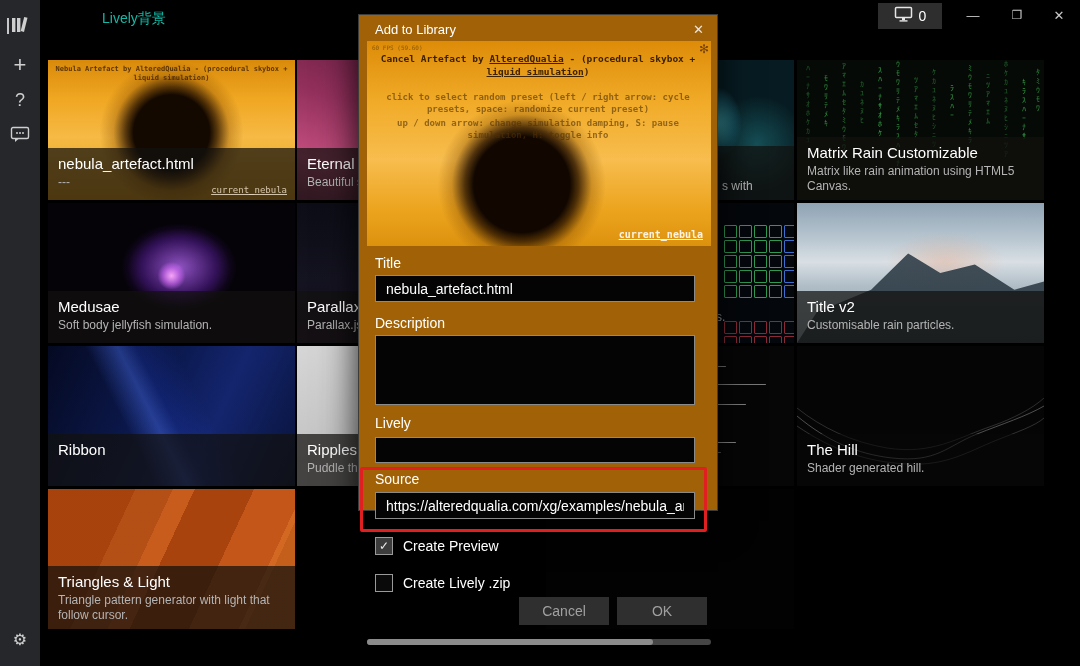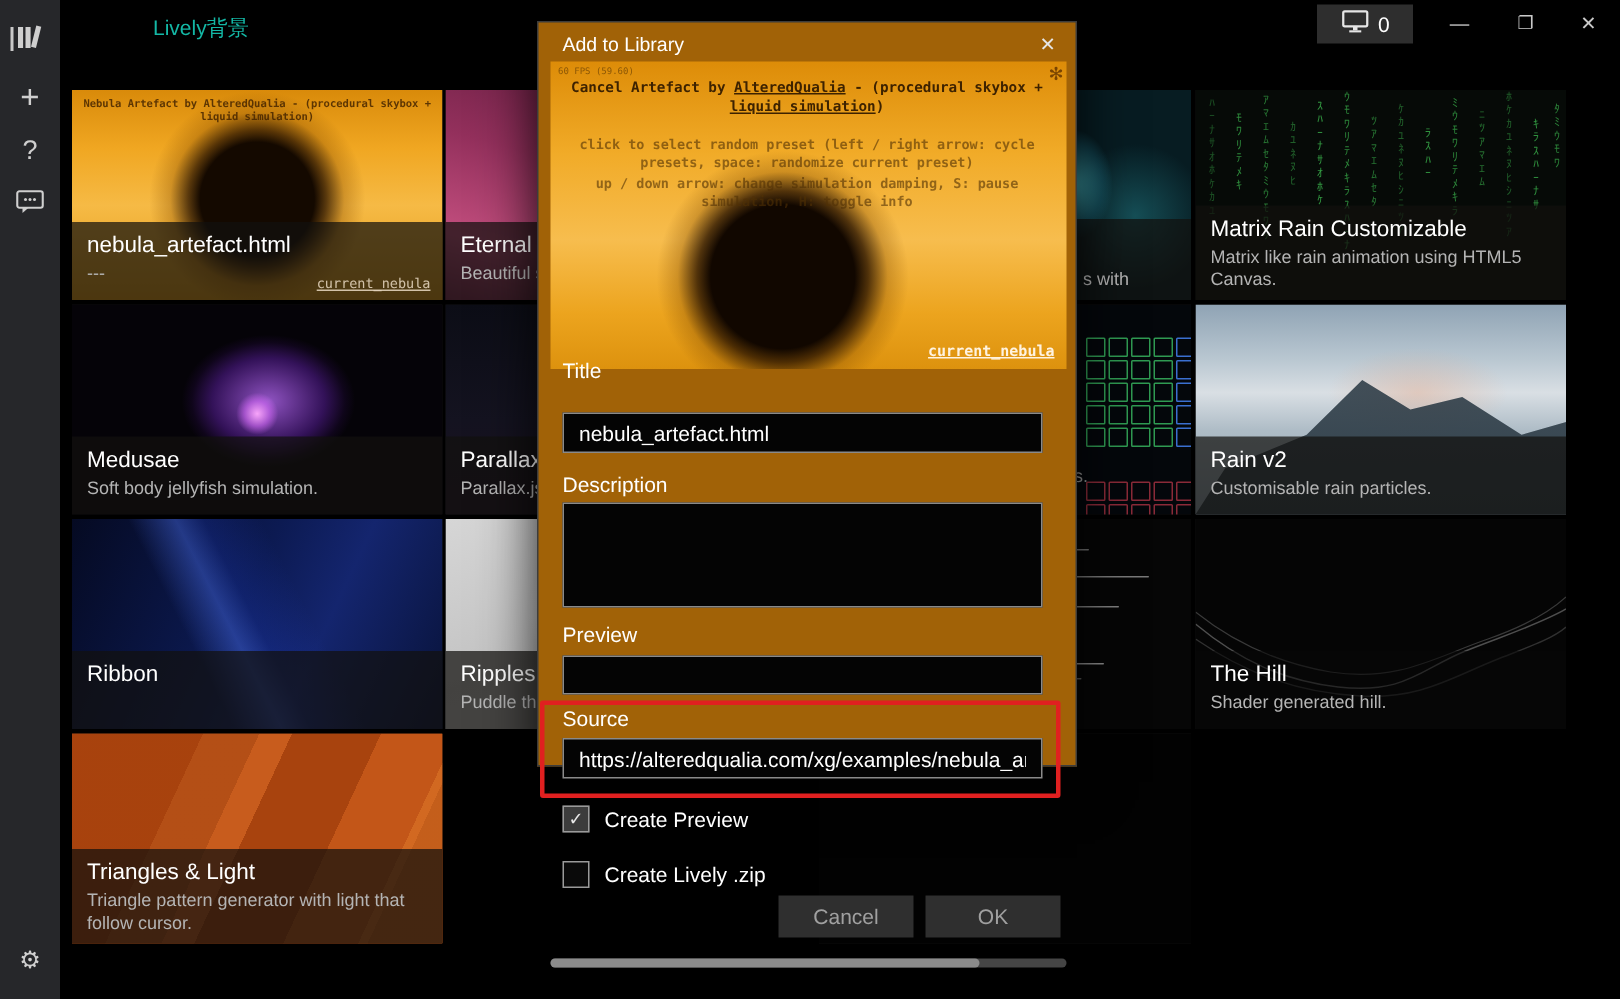--- a/index.html
+++ b/index.html
@@ -423,21 +423,21 @@
   <div class="overlay">
     <div class="t-title">Matrix Rain Customizable</div>
     <div class="t-desc">Matrix like rain animation using HTML5 Canvas.</div>
   </div>
 </div>
 <div class="tile" style="left:797px; top:203px;">
   <div class="art art-rain">
       <div class="mountain"></div>
     </div>
   <div class="overlay">
-    <div class="t-title">Rain v2</div>
+    <div class="t-title">Title v2</div>
     <div class="t-desc">Customisable rain particles.</div>
   </div>
 </div>
 <div class="tile" style="left:797px; top:346px;">
   <div class="art art-hill">
     <svg width="247" height="140" viewBox="0 0 247 140">
       <path d="M0,70 C30,95 60,108 95,112 C140,117 150,100 180,88 C205,78 230,70 247,60" fill="none" stroke="#8a8a8a" stroke-width="1" opacity="0.55"></path>
       <path d="M0,80 C35,104 70,116 110,118 C150,120 170,106 200,94 C220,86 238,80 247,72" fill="none" stroke="#707070" stroke-width="1" opacity="0.4"></path>
       <path d="M0,62 C25,82 55,96 90,102 C135,109 160,92 195,80 C215,73 235,63 247,52" fill="none" stroke="#9a9a9a" stroke-width="0.8" opacity="0.35"></path>
     </svg>
@@ -454,27 +454,27 @@
 
   <div id="preview">
     <div class="fps">60 FPS (59.60)</div>
     <div class="head"><span>Cancel Artefact by </span><u>AlteredQualia</u><span> - (procedural skybox + </span><u>liquid simulation</u><span>)</span></div>
     <div class="sub sub2">click to select random preset (left / right arrow: cycle presets, space: randomize current preset)</div>
     <div class="sub sub3">up / down arrow: change simulation damping, S: pause simulation, H: toggle info</div>
     <div class="pv-corner">current_nebula</div>
     <div class="flake">✻</div>
   </div>
 
-  <div class="fld-label" style="top:224px;">Title</div>
+  <div class="fld-label" style="top:240px;">Title</div>
   <input class="fld-input" style="top: 260px;" value="nebula_artefact.html">
 
   <div class="fld-label" style="top:300px;">Description</div>
   <textarea id="desc-area" style=""></textarea>
 
-  <div class="fld-label" style="top:400px;">Preview</div>
+  <div class="fld-label" style="top:400px;">Lively</div>
   <input class="fld-input" style="top: 422px; height: 26px;" value="">
 
   <div class="fld-label" style="top:456px;">Source</div>
   <input class="fld-input" style="top: 477px;" value="https://alteredqualia.com/xg/examples/nebula_arte">
   <div id="red-box" style="border-color: rgb(224, 32, 32);"></div>
 
   <div class="chk-row" style="top:522px;">
     <div class="chk-box checked">
       <span>✓</span>
     </div>

